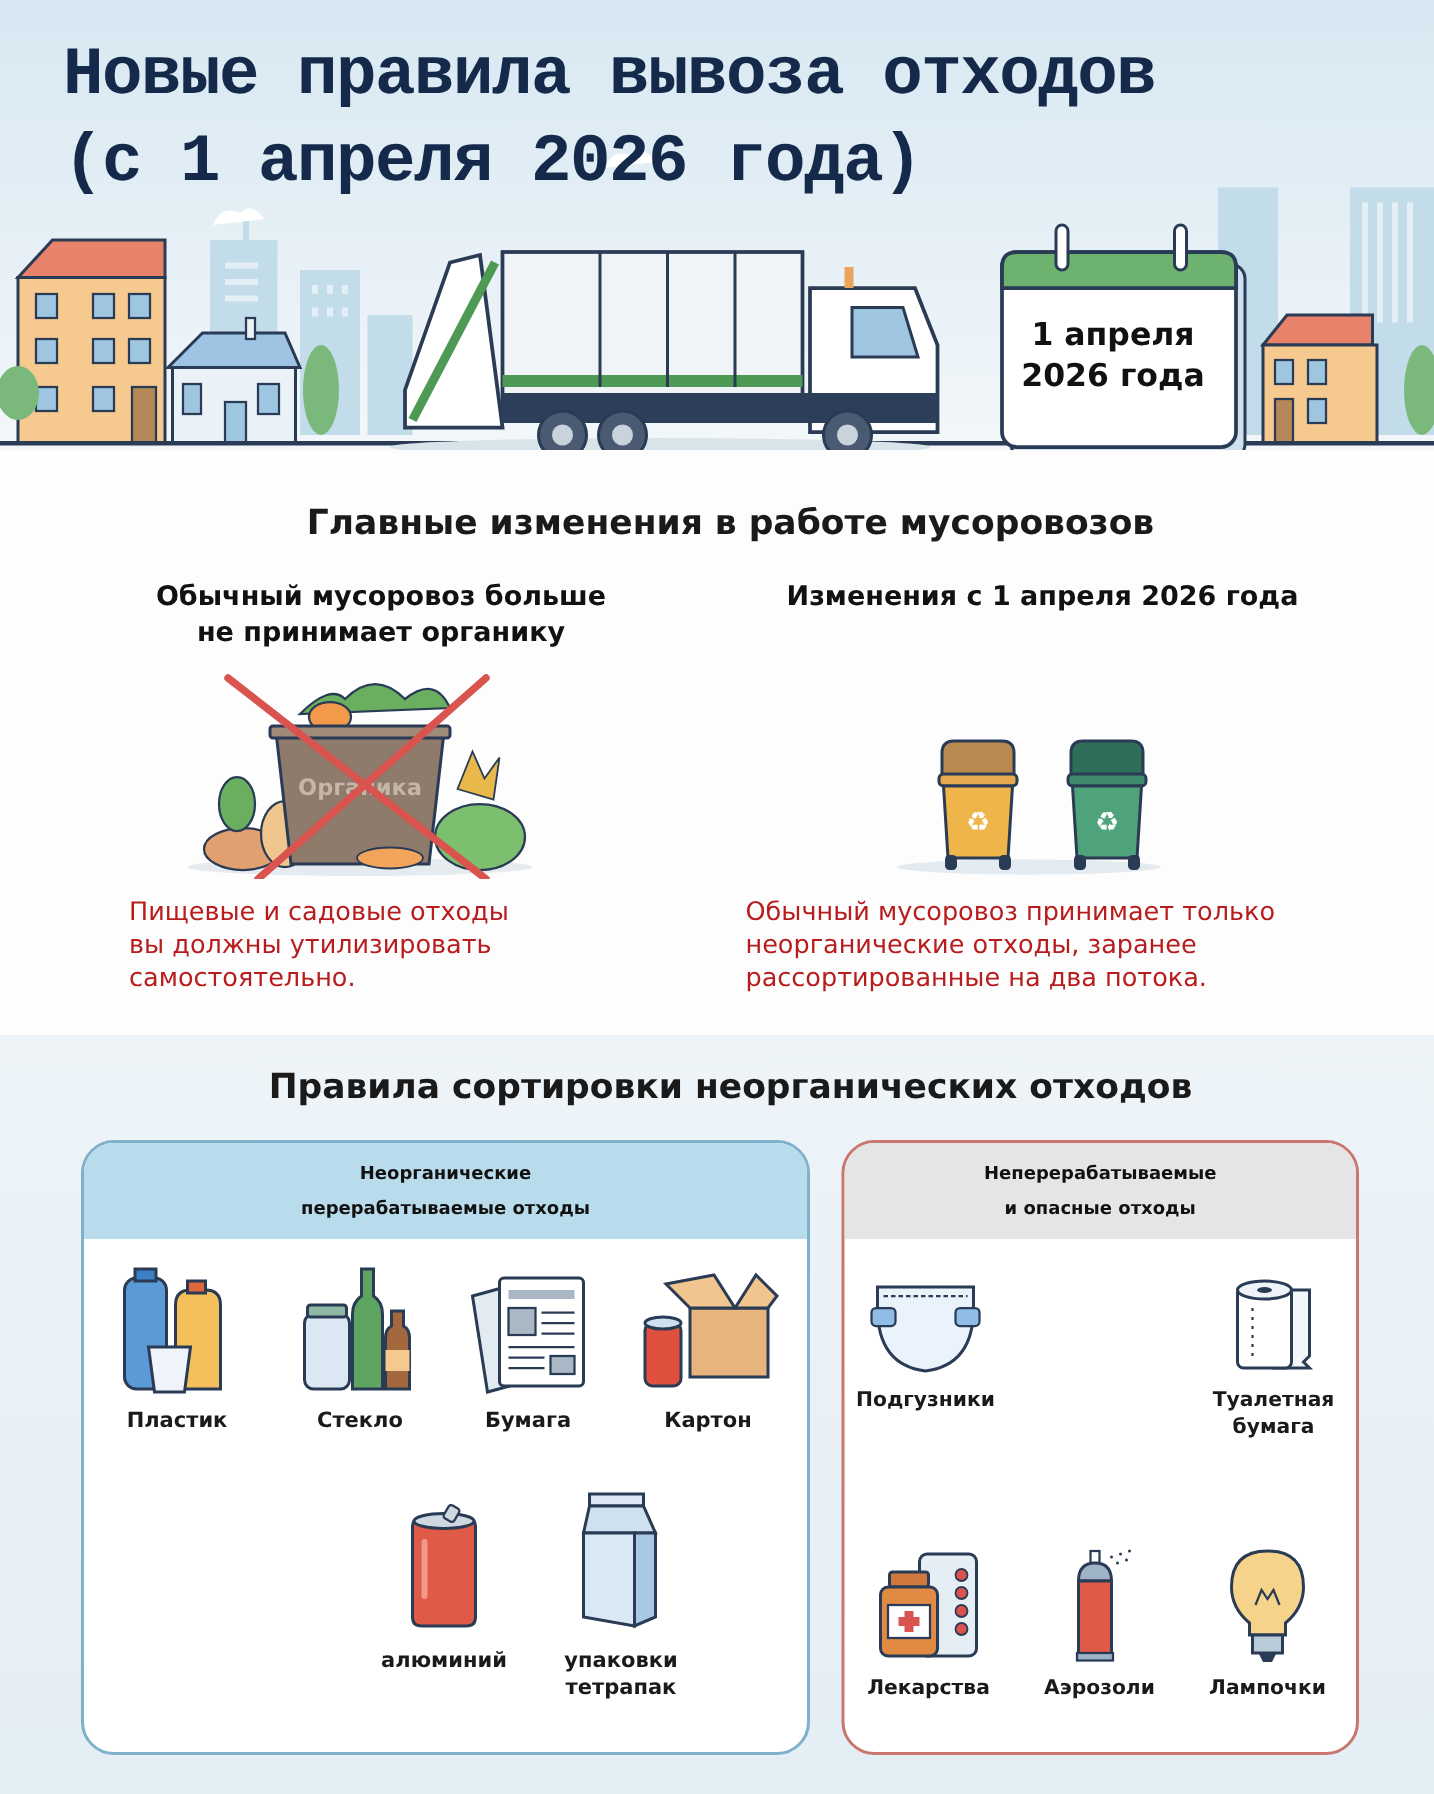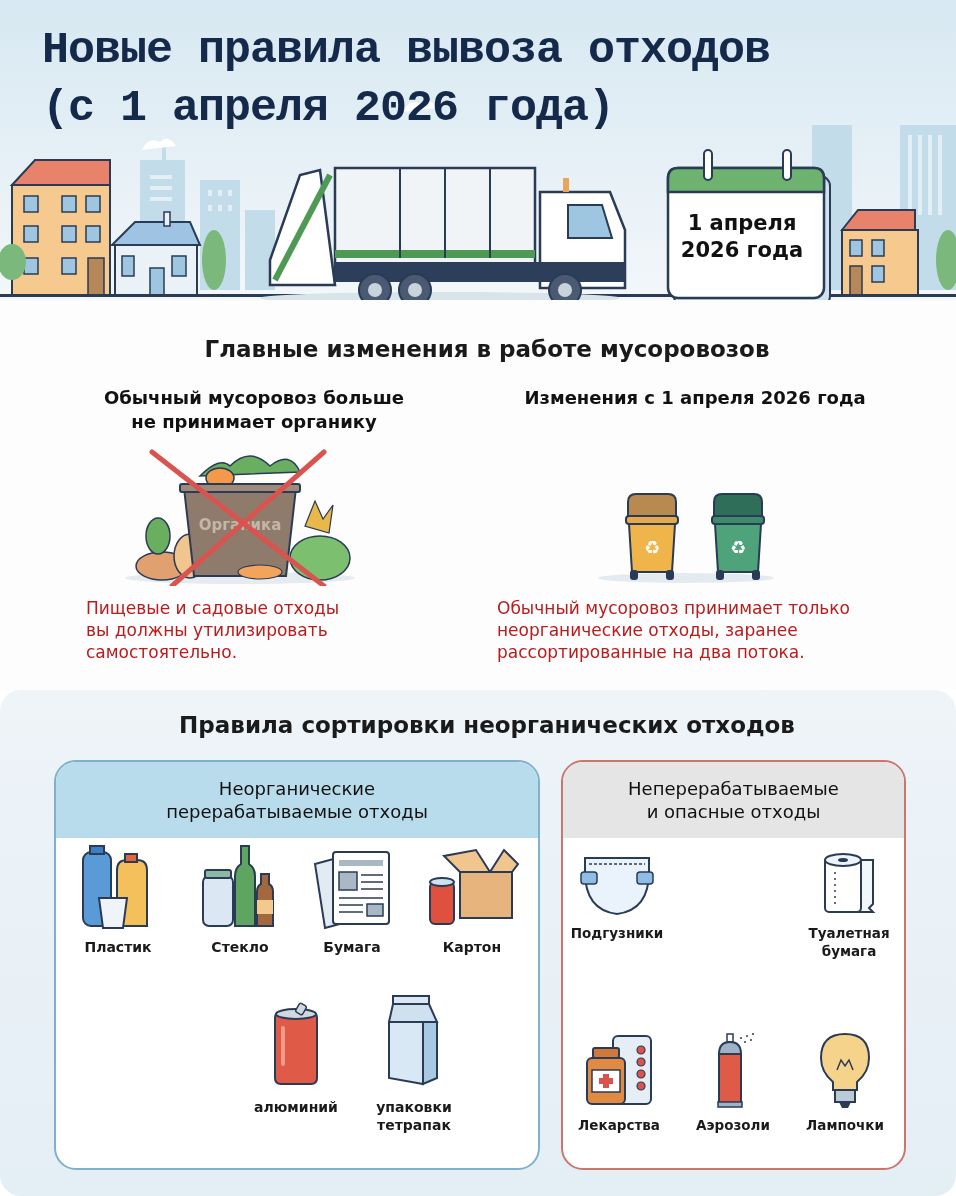--- a/index.html
+++ b/index.html
@@ -46,32 +46,31 @@
     position: absolute; font-size: 17px; line-height: 22px; color: #b91c1c;
   }
   .left-text { left: 86px; top: 297px; width: 330px; }
   .right-text { left: 497px; top: 297px; width: 420px; }
   .illus { position: absolute; }
 
   
   .sec2 {
     position: absolute; left: 0; top: 690px; width: 956px; height: 506px;
     background: linear-gradient(#eef4f8, #e4eef5);
-    border-radius: 21px;
   }
   .sec2-title { top: 22px; font-size: 23px; }
   .card {
     position: absolute; top: 70px; height: 410px; border-radius: 22px;
     background: #ffffff; overflow: hidden;
   }
   .card-blue { left: 54px; width: 486px; border: 2px solid #7fb0cc; }
   .card-red  { left: 561px; width: 345px; border: 2px solid #c9766e; }
   .card-head {
-    height: 76px; display: flex; align-items: center; justify-content: center;
-    text-align: center; font-weight: normal; font-size: 18px; line-height: 23px; color: #111;
+    height: 64px; display: flex; align-items: center; justify-content: center;
+    text-align: center; font-weight: bold; font-size: 12px; line-height: 23px; color: #111;
   }
   .card-blue .card-head { background: #b9dcec; }
   .card-red .card-head { background: #e5e5e5; }
   .item {
     position: absolute; width: 120px; text-align: center;
   }
   .item svg { display: block; margin: 0 auto; }
   .item-label {
     font-weight: bold; font-size: 14px; line-height: 18px; color: #1a1a1a; margin-top: 6px;
   }

